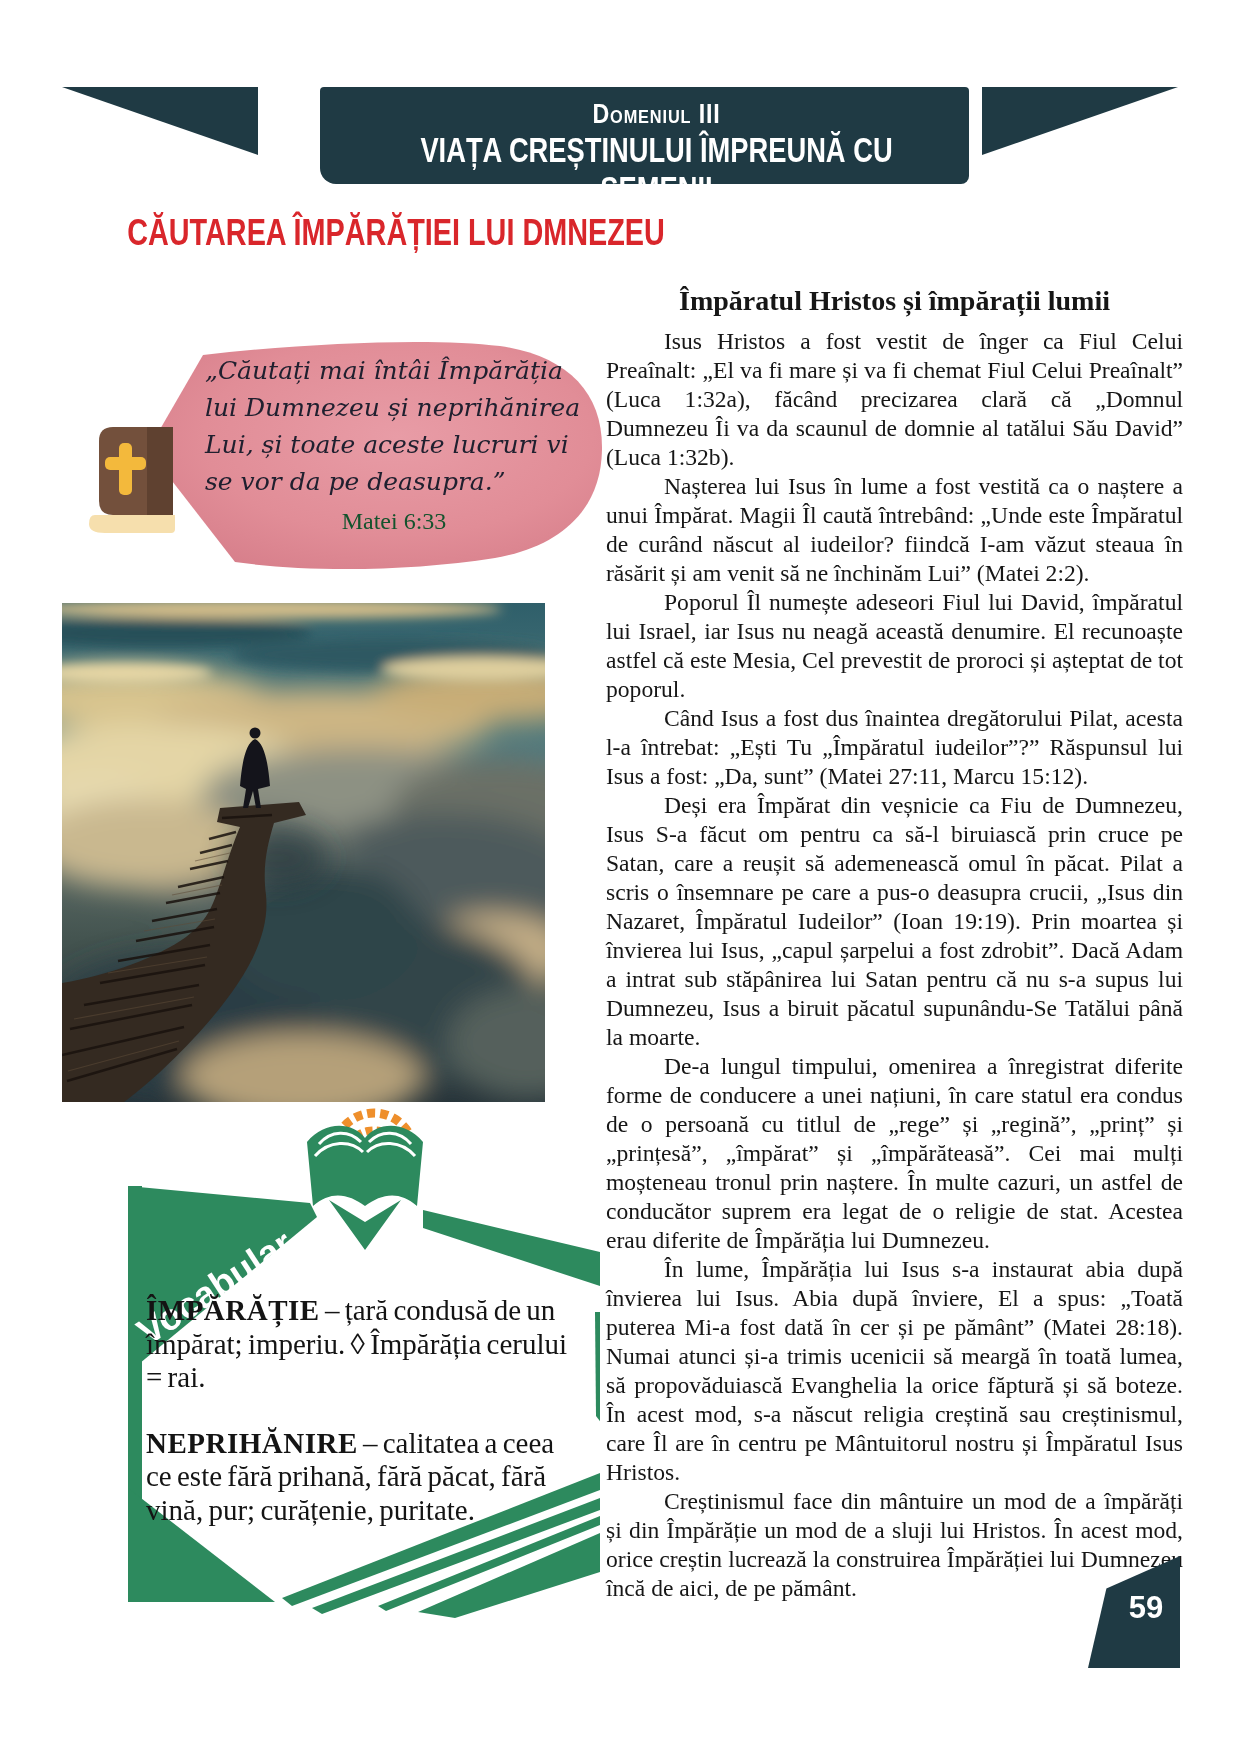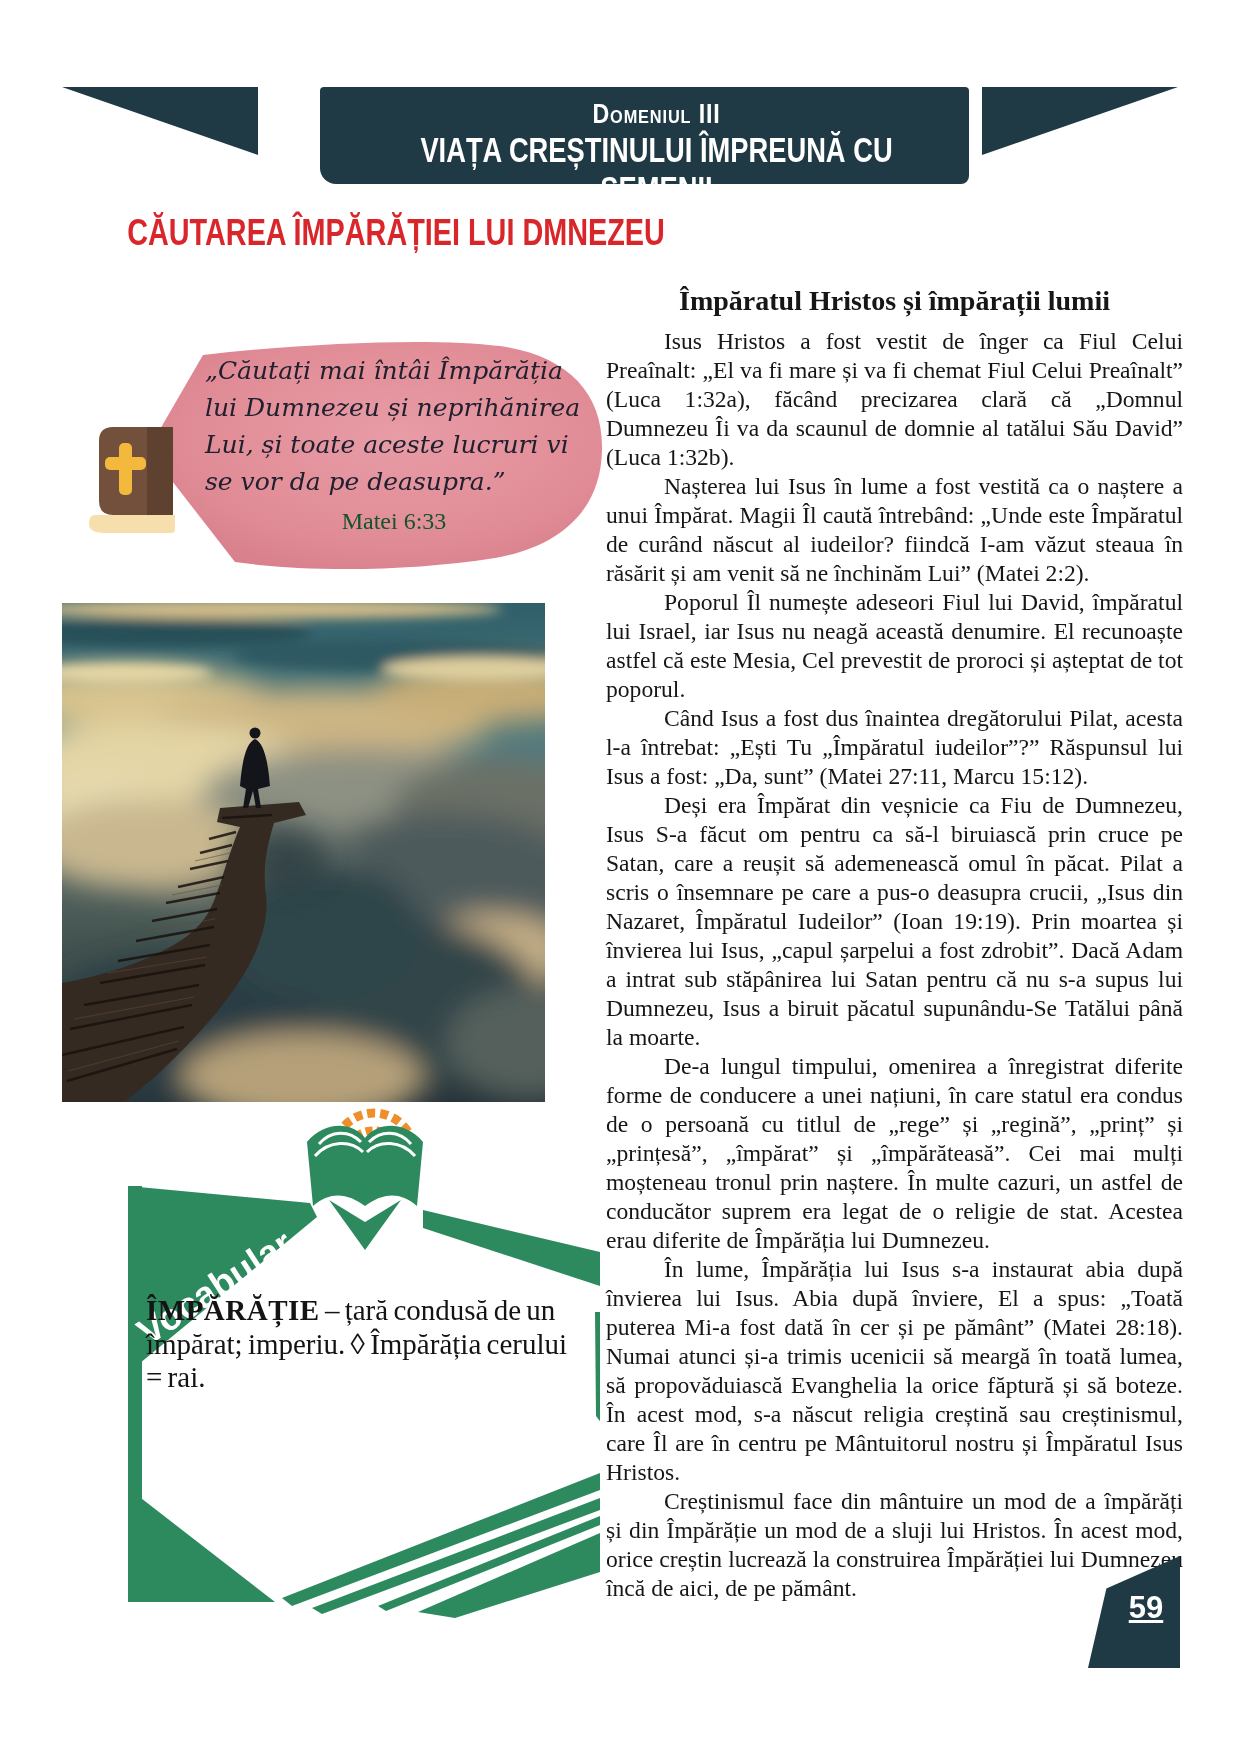--- a/index.html
+++ b/index.html
@@ -62,21 +62,21 @@
     font-weight:bold;font-family:"Liberation Serif",serif;
   }
   .article p{margin:0;text-indent:58px;}
   
   .page-num{
     position:absolute;left:1088px;top:1556px;width:92px;height:112px;
     background:#1f3a44;clip-path:polygon(100% 0,20% 29%,0 100%,100% 100%);
     color:#fff;font-family:"Liberation Sans",sans-serif;font-weight:bold;
     font-size:31px;text-align:center;line-height:1;
   }
-  .page-num span{display:inline-block;margin-top:36px;margin-left:24px;text-decoration:underline;}
+  .page-num span{display:inline-block;margin-top:36px;margin-left:24px;}
 </style>
 </head>
 <body>
 
 <div class="page">
 
   <div class="tri tri-left"></div>
   <div class="tri tri-right"></div>
   <div class="banner">
     <span class="kicker">Domeniul III</span>
@@ -212,20 +212,21 @@
         <path d="M10,46 C24,30 46,30 58,42"></path>
         <path d="M106,34 C94,20 76,20 64,32"></path>
         <path d="M110,46 C96,30 74,30 62,42"></path>
       </g>
       <path d="M24,90 L60,140 L96,90 L60,112 Z" fill="#2d8a5e"></path>
     </g>
     <text x="88" y="246" transform="rotate(-33 88 246)" fill="#ffffff" font-family="Liberation Sans, sans-serif" font-weight="bold" font-size="37">Vocabular</text>
   </svg>
   <div class="vocab-defs">
     <p><strong>ÎMPĂRĂȚIE</strong> <span>– țară condusă de un împărat; imperiu. ◊ Împărăția cerului = rai.</span></p>
+    <p><strong>NEPRIHĂNIRE</strong> <span>– calitatea a ceea ce este fără prihană, fără păcat, fără vină, pur; curățenie, puritate.</span></p>
   </div>
 
   <div class="article">
     <h2>Împăratul Hristos și împărații lumii</h2>
     <p>Isus Hristos a fost vestit de înger ca Fiul Celui Preaînalt: „El va fi mare și va fi chemat Fiul Celui Preaînalt” (Luca 1:32a), făcând precizarea clară că „Domnul Dumnezeu Îi va da scaunul de domnie al tatălui Său David” (Luca 1:32b).</p>
     <p>Nașterea lui Isus în lume a fost vestită ca o naștere a unui Împărat. Magii Îl caută întrebând: „Unde este Împăratul de curând născut al iudeilor? fiindcă I-am văzut steaua în răsărit și am venit să ne închinăm Lui” (Matei 2:2).</p>
     <p>Poporul Îl numește adeseori Fiul lui David, împăratul lui Israel, iar Isus nu neagă această denumire. El recunoaște astfel că este Mesia, Cel prevestit de proroci și așteptat de tot poporul.</p>
     <p>Când Isus a fost dus înaintea dregătorului Pilat, acesta l-a întrebat: „Ești Tu „Împăratul iudeilor”?” Răspunsul lui Isus a fost: „Da, sunt” (Matei 27:11, Marcu 15:12).</p>
     <p>Deși era Împărat din veșnicie ca Fiu de Dumnezeu, Isus S-a făcut om pentru ca să-l biruiască prin cruce pe Satan, care a reușit să ademenească omul în păcat. Pilat a scris o însemnare pe care a pus-o deasupra crucii, „Isus din Nazaret, Împăratul Iudeilor” (Ioan 19:19). Prin moartea și învierea lui Isus, „capul șarpelui a fost zdrobit”. Dacă Adam a intrat sub stăpânirea lui Satan pentru că nu s-a supus lui Dumnezeu, Isus a biruit păcatul supunându-Se Tatălui până la moarte.</p>
     <p>De-a lungul timpului, omenirea a înregistrat diferite forme de conducere a unei națiuni, în care statul era condus de o persoană cu titlul de „rege” și „regină”, „prinț” și „prințesă”, „împărat” și „împărăteasă”. Cei mai mulți moșteneau tronul prin naștere. În multe cazuri, un astfel de conducător suprem era legat de o religie de stat. Acestea erau diferite de Împărăția lui Dumnezeu.</p>

